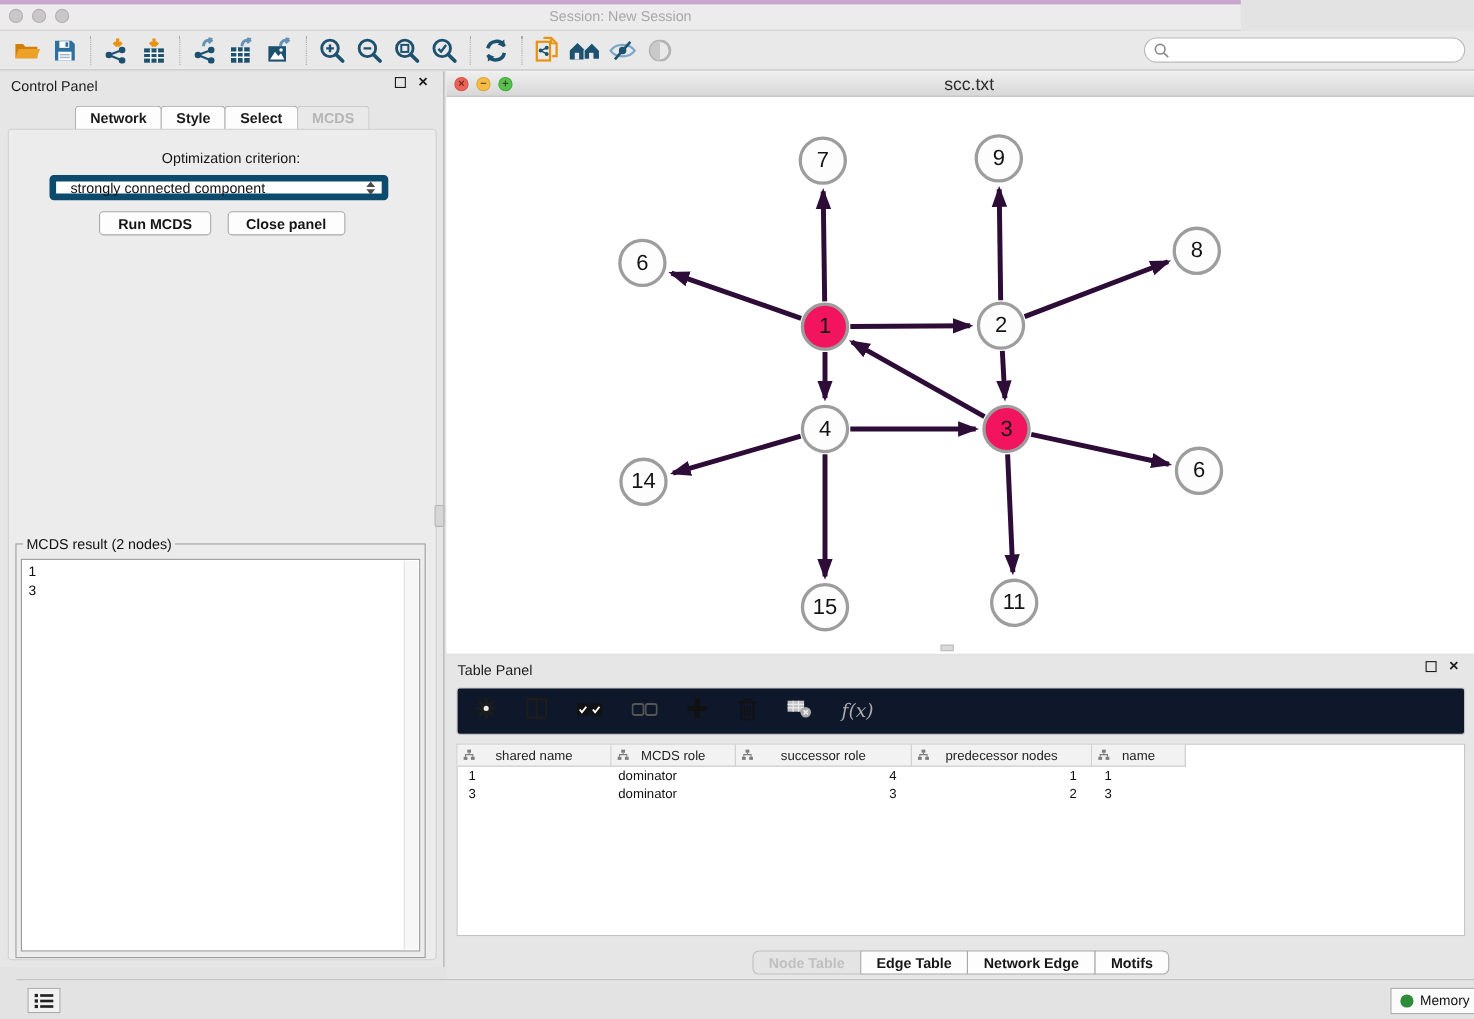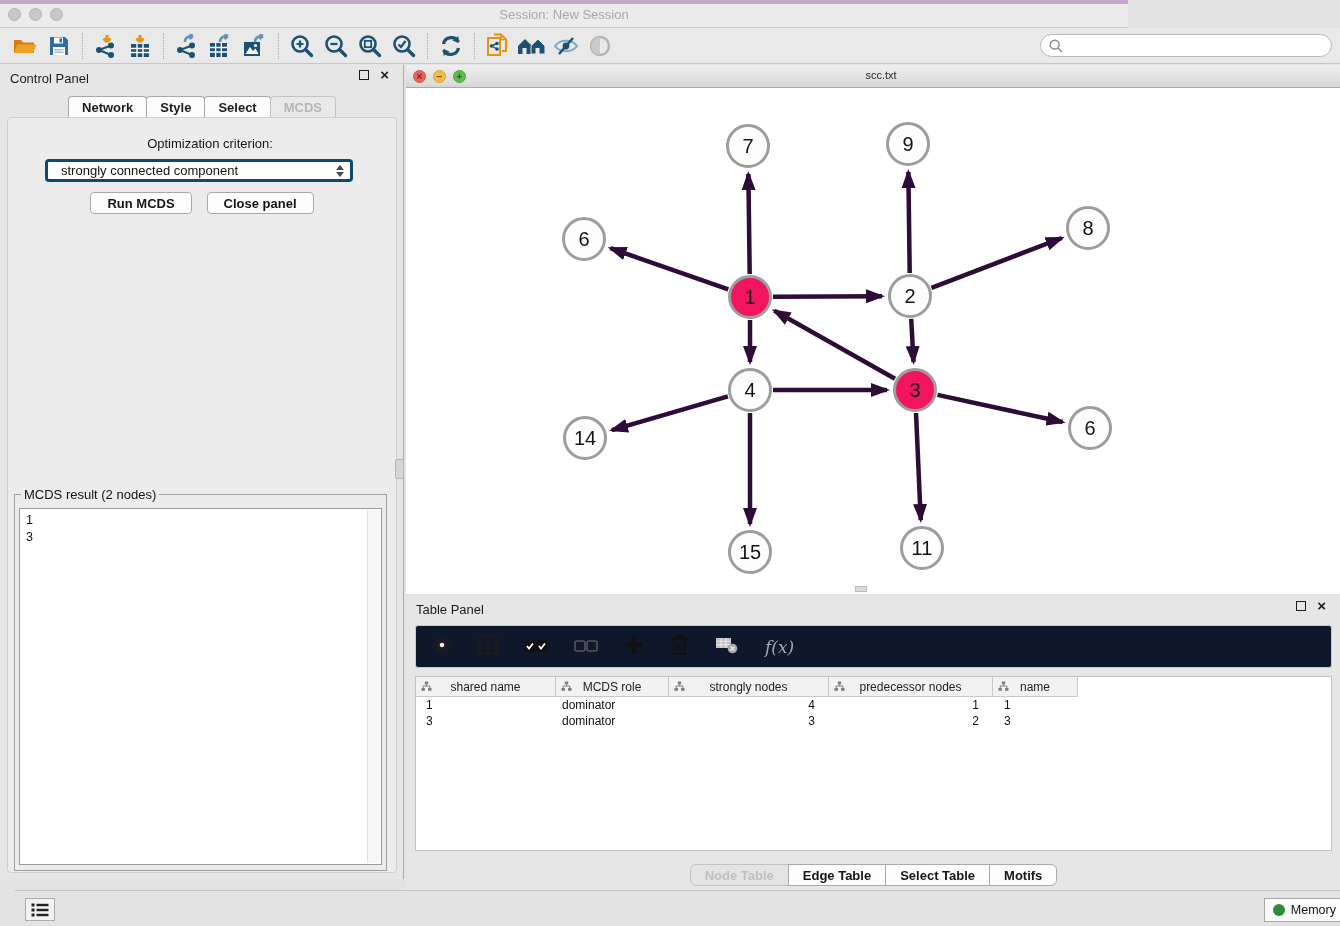--- a/index.html
+++ b/index.html
@@ -35,21 +35,21 @@
   .ptabs { position:absolute; left:0; top:31px; width:100%; display:flex; justify-content:center; }
   .ptab { height:22px; padding:0 13px; background:#fdfdfd; border:1px solid #a9a9a9; border-bottom:none;
     border-radius:4px 4px 0 0; margin-right:-1px; font-size:13px; font-weight:700; color:#1b1b1b;
     display:flex; align-items:center; }
   .ptab.sel { background:#e9e9e9; border-color:#c4c4c4; color:#b5b5b5; }
 
   .cp-box { position:absolute; left:7px; right:6px; top:52px; bottom:6px; background:#ececec;
     border:1px solid #cfcfcf; border-radius:4px;padding-left:16px; }
   .opt-label { margin-top:18px; text-align:center; font-size:13px; color:#161616; }
   .crit-select { position:absolute; left:37px; top:41px; width:308px; height:23px; background:#fff;
-    border:3px solid #0c4a6e; border-radius:4px; display:flex; align-items:center; padding:0 6px 0 13px; }
+    border:6px solid #0c4a6e; border-radius:4px; display:flex; align-items:center; padding:0 6px 0 13px; }
   .crit-select .val { flex:1; font-size:13px; color:#111; }
   .stepper { display:flex; flex-direction:column; gap:2px; align-items:center; }
   .stepper .up { width:0; height:0; border-left:4px solid transparent; border-right:4px solid transparent; border-bottom:5px solid #4a4a4a; }
   .stepper .dn { width:0; height:0; border-left:4px solid transparent; border-right:4px solid transparent; border-top:5px solid #4a4a4a; }
   .btn-row { position:absolute; left:0; width:100%; top:74px; display:flex; justify-content:center; gap:15px; }
   .pbtn { height:22px; padding:0 16px; background:#fdfdfd; border:1px solid #a9a9a9; border-radius:4px;
     font-size:13px; font-weight:700; color:#141414; display:flex; align-items:center; }
 
   .group-box { position:absolute; left:6px; right:9px; top:376px; bottom:1px; border:1px solid #9f9f9f; }
   .group-legend { position:absolute; left:6px; top:-8px; background:#ececec; padding:0 3px; font-size:13px; color:#111; }
@@ -63,21 +63,21 @@
   
   .net-window { position:absolute; left:406px; top:65px; width:934px; height:529px; background:#fff; }
   .net-titlebar { position:absolute; left:0; top:0; width:100%; height:23px;
     background:linear-gradient(#efefef,#d7d7d7); border-bottom:1px solid #aaa; }
   .traffic { position:absolute; left:7px; top:5px; display:flex; gap:7px; }
   .tl { width:13px; height:13px; border-radius:50%; display:flex; align-items:center; justify-content:center;
     font-size:10px; font-weight:700; color:rgba(60,30,20,.75); line-height:1; }
   .tl.red { background:#ee6156; border:1px solid #d5544a; }
   .tl.yellow { background:#f5bd44; border:1px solid #dfa334; }
   .tl.green { background:#56c14e; border:1px solid #43a83c; }
-  .net-title { position:absolute; left:16px; right:0; top:4px; text-align:center; font-size:11px; color:#2b2b2b; }
+  .net-title { position:absolute; left:16px; right:0; top:4px; text-align:center; font-size:16px; color:#2b2b2b; }
   .net-canvas { position:absolute; left:0; top:23px; width:934px; height:506px; background:#fff; }
   .net-canvas svg { position:absolute; left:0; top:0; }
   .gnode { position:absolute; width:44px; height:44px; border-radius:50%; background:#fdfdfd;
     border:3px solid #9d9d9d; display:flex; align-items:center; justify-content:center;
     font-size:20px; color:#141414; }
   .h-splitter-handle { position:absolute; left:449px; bottom:2px; width:12px; height:6px;
     background:#d9d9d9; border:1px solid #bdbdbd; }
 
   
   .table-panel { position:absolute; left:406px; top:596px; width:934px; height:294px; background:#e6e6e6; }
@@ -440,21 +440,21 @@
           </svg>
           <span>MCDS role</span>
         </div>
         <div class="th">
           <svg width="11" height="11" viewBox="0 0 11 11">
             <rect x="3.8" y="0.5" width="3.4" height="2.8" fill="#7d7d7d"></rect>
             <path d="M5.5 3.3 V5 M2.2 7 V5 H8.8 V7" stroke="#7d7d7d" stroke-width="1" fill="none"></path>
             <rect x="0.5" y="7" width="3.4" height="2.8" fill="#7d7d7d"></rect>
             <rect x="7.1" y="7" width="3.4" height="2.8" fill="#7d7d7d"></rect>
           </svg>
-          <span>strongly nodes</span>
+          <span>successor role</span>
         </div>
         <div class="th">
           <svg width="11" height="11" viewBox="0 0 11 11">
             <rect x="3.8" y="0.5" width="3.4" height="2.8" fill="#7d7d7d"></rect>
             <path d="M5.5 3.3 V5 M2.2 7 V5 H8.8 V7" stroke="#7d7d7d" stroke-width="1" fill="none"></path>
             <rect x="0.5" y="7" width="3.4" height="2.8" fill="#7d7d7d"></rect>
             <rect x="7.1" y="7" width="3.4" height="2.8" fill="#7d7d7d"></rect>
           </svg>
           <span>predecessor nodes</span>
         </div>
@@ -482,21 +482,21 @@
           <div class="td a-right">3</div>
           <div class="td a-right">2</div>
           <div class="td a-left">3</div>
         </div>
       </div>
   </div>
 
   <div class="tbl-tabs">
       <div class="ttab sel">Node Table</div>
       <div class="ttab">Edge Table</div>
-      <div class="ttab">Select Table</div>
+      <div class="ttab">Network Edge</div>
       <div class="ttab">Motifs</div>
     </div>
 </div>
 
 <div class="status-bar">
   <div class="list-btn">
     <svg width="18" height="14" viewBox="0 0 18 14">
       <rect x="0.5" y="0.5" width="3" height="3" fill="#222"></rect>
         <rect x="5.5" y="0.8" width="12" height="2.4" fill="#222"></rect>
       <rect x="0.5" y="5.5" width="3" height="3" fill="#222"></rect>

